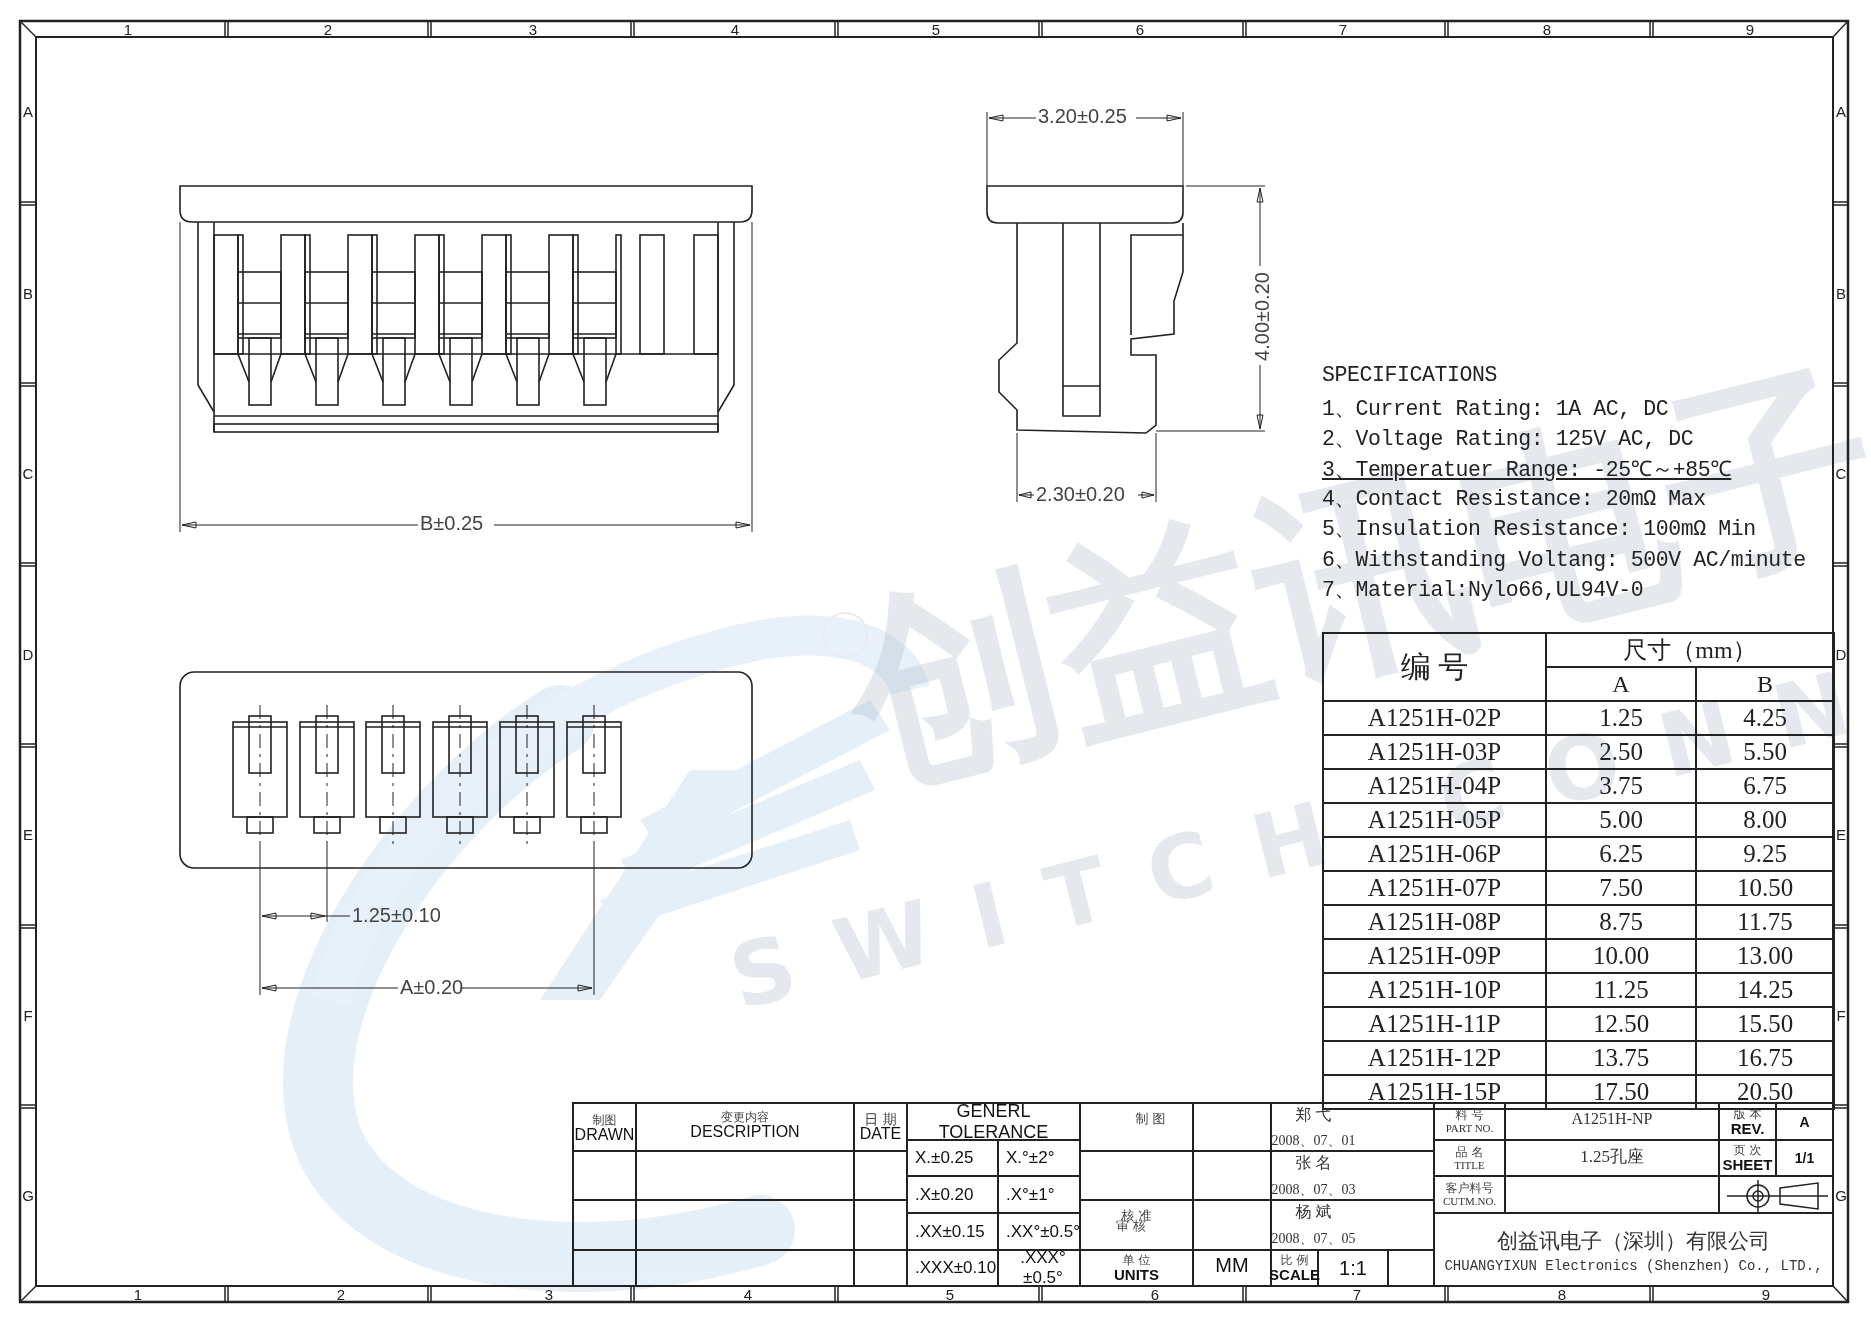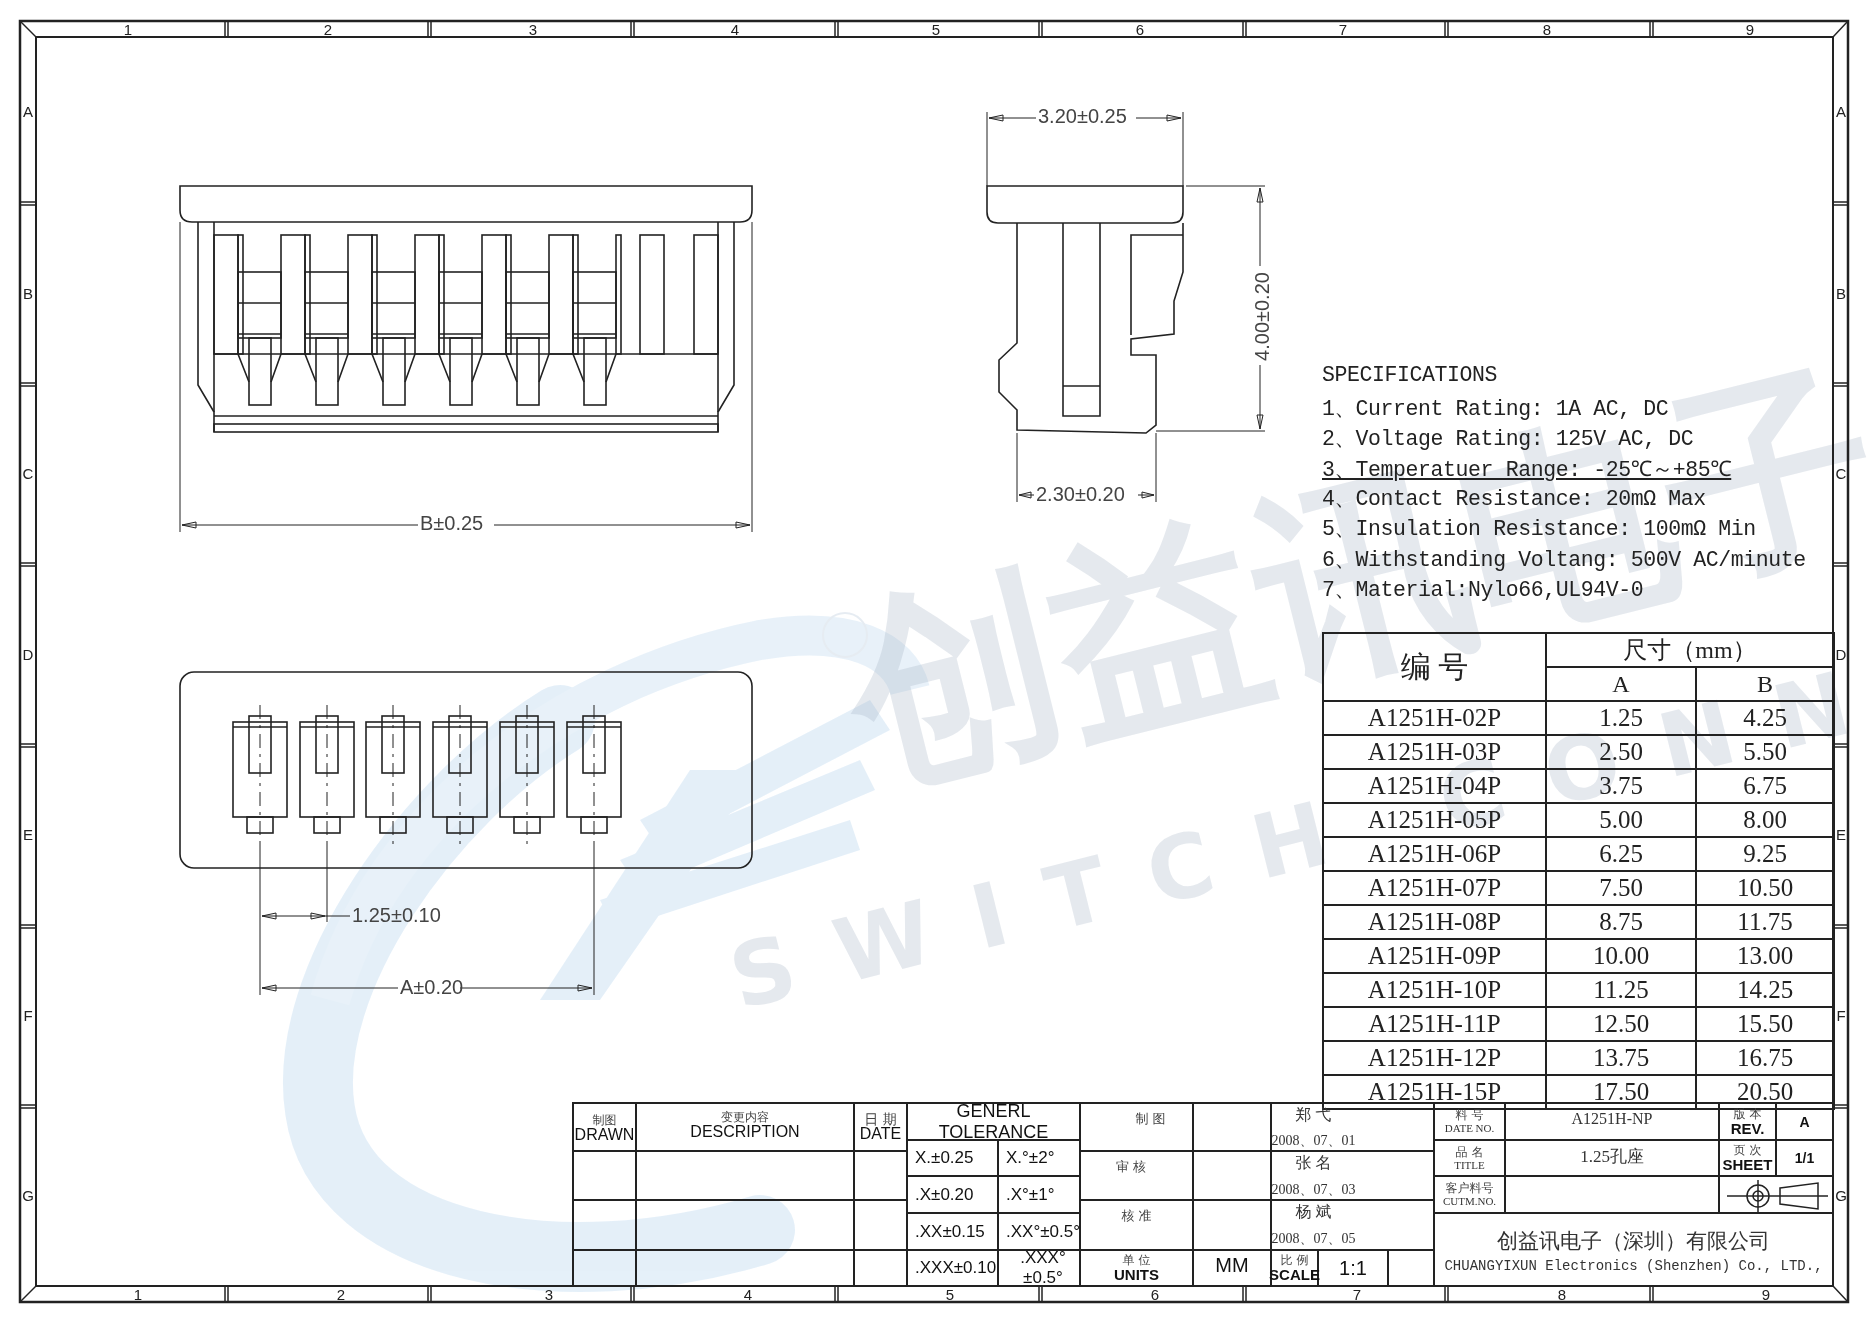--- a/index.html
+++ b/index.html
@@ -458,41 +458,41 @@
   <div class="cell tol" style="left:907px;top:1176px;width:91px;height:37px;">.X±0.20</div>
   <div class="cell tol" style="left:998px;top:1176px;width:82px;height:37px;">.X°±1°</div>
   <div class="cell tol" style="left:907px;top:1213px;width:91px;height:37px;">.XX±0.15</div>
   <div class="cell tol" style="left:998px;top:1213px;width:82px;height:37px;">.XX°±0.5°</div>
   <div class="cell tol" style="left:907px;top:1250px;width:91px;height:36px;">.XXX±0.10</div>
   <div class="cell tol" style="left:998px;top:1250px;width:82px;height:36px;">.XXX°±0.5°</div>
 
   <div class="cell small-cn" style="left:1080px;top:1103px;width:113px;height:30px;font-size:13px;padding-left:28px;">制  图</div>
   <div class="cell serif-sm" style="left:1193px;top:1103px;width:241px;height:25px;font-size:16px;">郑  弋</div>
   <div class="cell serif-sm" style="left:1193px;top:1130px;width:241px;height:21px;">2008、07、01</div>
-  <div class="cell small-cn" style="left:1080px;top:1151px;width:102px;height:30px;font-size:13px;">审  核</div>
+  <div class="cell small-cn" style="left:1080px;top:1210px;width:102px;height:30px;font-size:13px;">审  核</div>
   <div class="cell serif-sm" style="left:1193px;top:1151px;width:241px;height:25px;font-size:16px;">张  名</div>
   <div class="cell serif-sm" style="left:1193px;top:1179px;width:241px;height:21px;">2008、07、03</div>
   <div class="cell small-cn" style="left:1080px;top:1200px;width:113px;height:30px;font-size:13px;">核  准</div>
   <div class="cell serif-sm" style="left:1193px;top:1200px;width:241px;height:25px;font-size:16px;">杨 斌</div>
   <div class="cell serif-sm" style="left:1193px;top:1228px;width:241px;height:22px;">2008、07、05</div>
 
   <div class="cell" style="left:1080px;top:1250px;width:113px;height:36px;flex-direction:column;">
     <span class="small-cn">单 位</span>
     <span class="small-en">UNITS</span>
   </div>
   <div class="cell" style="left:1193px;top:1250px;width:78px;height:30px;font-family:'Liberation Sans',sans-serif;font-size:20px;">MM</div>
   <div class="cell" style="left:1271px;top:1250px;width:47px;height:36px;flex-direction:column;">
     <span class="small-cn">比 例</span>
     <span class="small-en">SCALE</span>
   </div>
   <div class="cell" style="left:1318px;top:1250px;width:70px;height:36px;font-family:'Liberation Sans',sans-serif;font-size:20px;">1:1</div>
 
   <div class="cell" style="left:1434px;top:1103px;width:71px;height:37px;flex-direction:column;">
     <span class="small-cn">料 号</span>
-    <span class="serif-sm" style="font-size:11px;">DATE NO.</span>
+    <span class="serif-sm" style="font-size:11px;">PART NO.</span>
   </div>
   <div class="cell serif-sm" style="left:1505px;top:1103px;width:214px;height:32px;font-size:16px;">A1251H-NP</div>
   <div class="cell" style="left:1434px;top:1140px;width:71px;height:36px;flex-direction:column;">
     <span class="small-cn">品 名</span>
     <span class="serif-sm" style="font-size:11px;">TITLE</span>
   </div>
   <div class="cell serif-sm" style="left:1505px;top:1140px;width:214px;height:32px;font-size:17px;">1.25孔座</div>
   <div class="cell" style="left:1434px;top:1176px;width:71px;height:37px;flex-direction:column;">
     <span class="small-cn">客户料号</span>
     <span class="serif-sm" style="font-size:11px;">CUTM.NO.</span>

